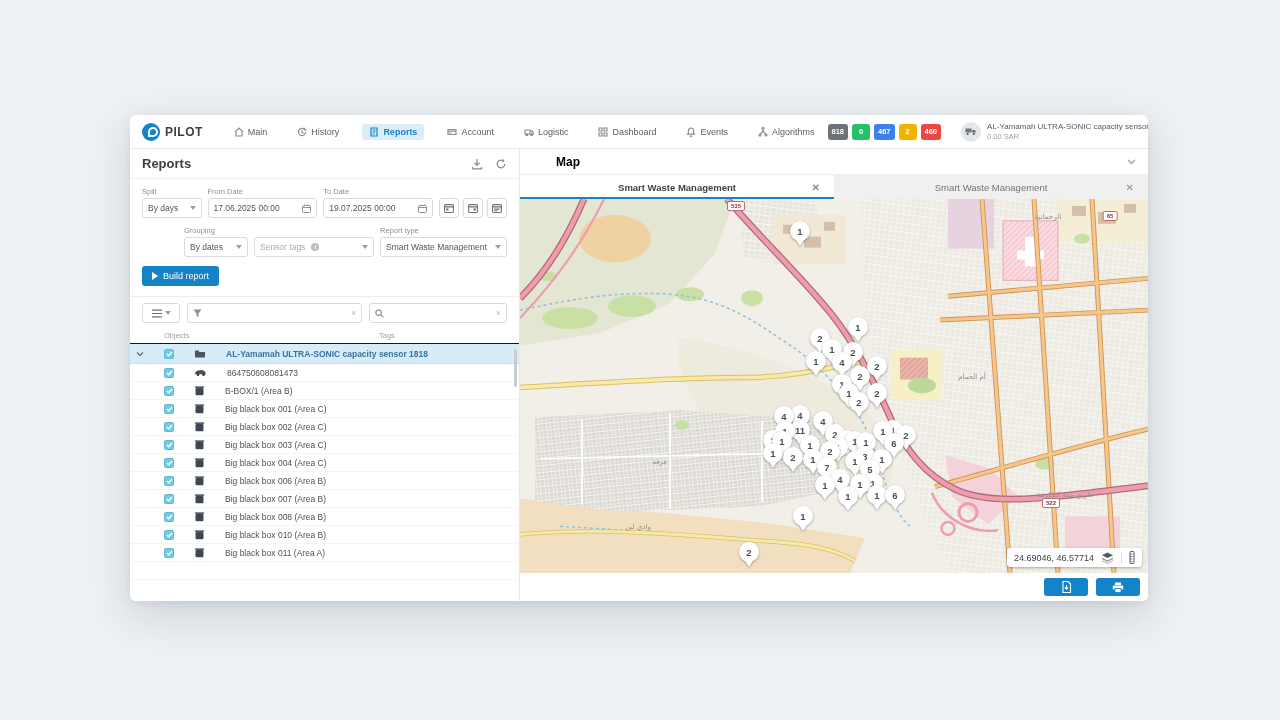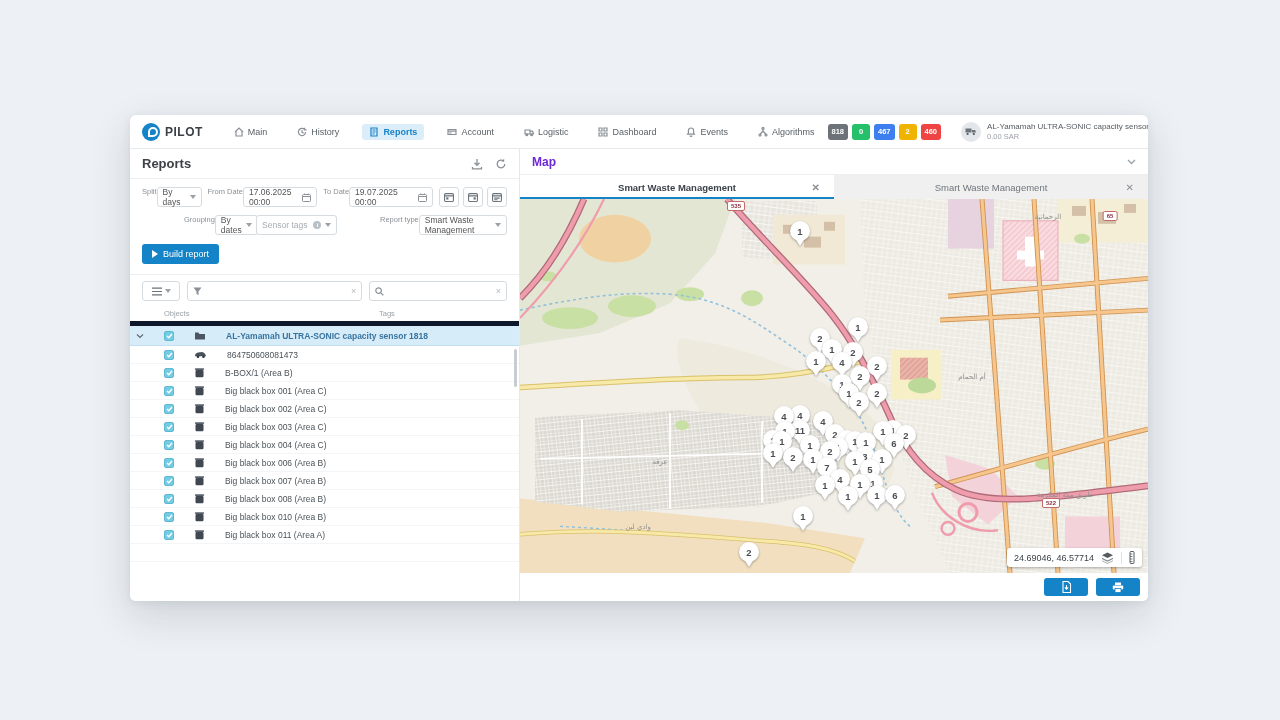--- a/index.html
+++ b/index.html
@@ -28,21 +28,21 @@
   .user-balance{font-size:7.5px;color:#9aa0a6;}
   
   .content{display:flex;height:452px;}
   .reports-panel{width:390px;border-right:1px solid #e6e9eb;display:flex;flex-direction:column;background:#fff;position:relative;}
   .panel-header{height:30px;display:flex;align-items:center;padding:0 12px;border-bottom:1px solid #eceff1;}
   .panel-title{font-size:13px;font-weight:bold;color:#3c4248;}
   .ph-icons{margin-left:auto;display:flex;gap:12px;}
   .ph-icons svg{cursor:pointer;}
   .filters{padding:8px 12px 10px;border-bottom:1px solid #eceff1;}
   .f-row{display:flex;gap:6px;align-items:flex-end;}
-  .f-field{display:flex;flex-direction:row;}
+  .f-field{display:flex;flex-direction:column;}
   .f-label{font-size:7.5px;color:#8a9096;margin-bottom:2px;white-space:nowrap;}
   .sel,.date-input{height:20px;border:1px solid #d6dbdf;border-radius:3px;background:#fff;display:flex;
     align-items:center;padding:0 5px;font-size:8.5px;color:#555;gap:4px;cursor:pointer;}
   .sel .caret{margin-left:auto;width:0;height:0;border:3px solid transparent;border-top:4px solid #9aa1a7;margin-top:3px;}
   .sel.placeholder{color:#a6adb3;}
   .date-input .cal{margin-left:auto;display:flex;}
   .preset-group{display:flex;gap:4px;margin-left:auto;}
   .preset-btn{width:20px;height:20px;border:1px solid #d6dbdf;border-radius:3px;background:#fff;display:flex;
     align-items:center;justify-content:center;cursor:pointer;}
   .build-row{display:flex;justify-content:flex-start;margin-top:9px;}
@@ -52,38 +52,38 @@
   .info-dot{width:8px;height:8px;border-radius:50%;background:#b9c0c6;color:#fff;font-size:6px;display:inline-flex;
     align-items:center;justify-content:center;margin-left:2px;font-weight:bold;}
   
   .toolbar{display:flex;gap:7px;padding:6px 12px;align-items:center;}
   .type-box{width:38px;height:20px;border:1px solid #d6dbdf;border-radius:3px;display:flex;align-items:center;
     justify-content:center;gap:3px;cursor:pointer;}
   .input-box{flex:1.3;height:20px;border:1px solid #d6dbdf;border-radius:3px;display:flex;align-items:center;
     padding:0 5px;gap:4px;cursor:text;}
   .input-box.search{flex:1;}
   .clear-x{margin-left:auto;color:#b3bac0;font-size:9px;cursor:pointer;}
-  .cols{display:flex;padding:2px 12px 3px;border-bottom:5px solid #0f172a;}
+  .cols{display:flex;padding:2px 12px 3px;border-bottom:1px solid #0f172a;}
   .col-label{font-size:7.5px;color:#9aa1a7;}
   .col-objects{flex:1;padding-left:22px;}
   .col-tags{width:128px;}
   
   .tree{flex:1;overflow:hidden;position:relative;}
   .trow{height:18px;display:flex;align-items:center;gap:20px;padding-left:18px;border-bottom:1px solid #f3f5f6;cursor:pointer;}
   .trow.group{height:20px;background:#d7ecf9;border-bottom:1px solid #c3e0f2;padding-left:6px;}
   .trow.group .tlabel{color:#38749e;font-weight:bold;}
   .trow.child{padding-left:34px;}
   .tlabel{font-size:8.5px;color:#4a5258;white-space:nowrap;overflow:hidden;text-overflow:ellipsis;}
   .chk{width:10px;height:10px;border-radius:2px;background:#74cce4;border:1px solid #5fb9d3;display:flex;
     align-items:center;justify-content:center;flex:none;cursor:pointer;}
   .vscroll{position:absolute;right:2px;top:2px;width:3px;height:38px;border-radius:2px;background:#c8cdd2;}
   
   .map-panel{flex:1;display:flex;flex-direction:column;background:#fff;}
   .map-header{height:26px;display:flex;align-items:center;padding:0 12px;border-bottom:1px solid #eceff1;}
-  .map-title{font-size:12px;font-weight:bold;color:#6d28d9;}
+  .map-title{font-size:12px;font-weight:bold;color:#000000;margin-left:24px;}
   .map-collapse{margin-left:auto;cursor:pointer;display:flex;}
   .map-tabs{height:24px;background:#f0f0f0;display:flex;position:relative;}
   .tab-handle{position:absolute;left:50%;top:1px;transform:translateX(-50%);width:26px;height:3px;border-radius:2px;background:#cfd4d8;}
   .map-tab{flex:1;display:flex;align-items:center;justify-content:center;position:relative;font-size:9.5px;
     color:#70767c;cursor:pointer;background:#f0f0f0;}
   .map-tab.active{background:#fff;color:#3c4248;font-weight:bold;box-shadow:inset 0 -2px 0 #1583c7;}
   .tab-x{position:absolute;right:14px;top:50%;transform:translateY(-50%);color:#8a9096;font-size:10px;cursor:pointer;}
   .map-canvas{flex:1;position:relative;overflow:hidden;background:#7f1d1d;}
   .map-canvas svg.basemap{position:absolute;inset:0;width:100%;height:100%;}
   .shield{position:absolute;transform:translate(-50%,-50%);background:#fff;border:1px solid #c46a6a;border-radius:2px;

